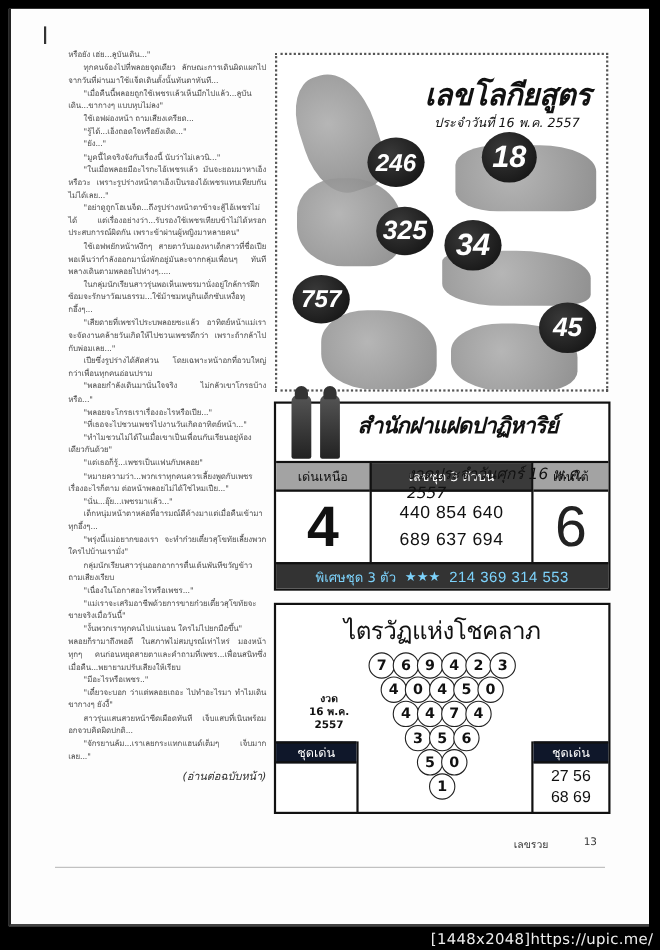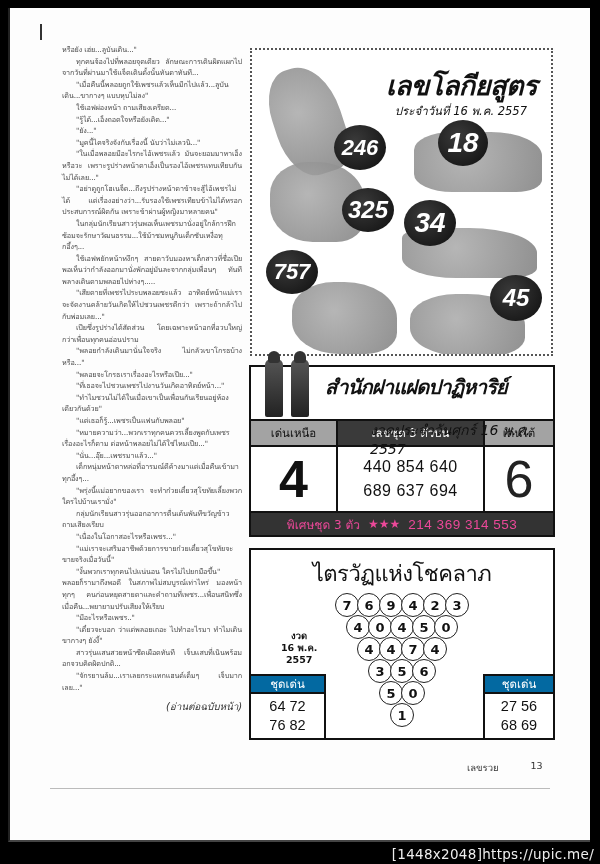--- a/index.html
+++ b/index.html
@@ -73,21 +73,21 @@
   .head-light { background: #a3a3a3; color: #111; }
   .head-dark { background: #3a3a3a; color: #fff; border-left: 2px solid #111; border-right: 2px solid #111; }
   .sec2-cell-body {
     height: 64px; display: flex; align-items: center; justify-content: center; flex-direction: column;
   }
   .big-digit { font-family: "Liberation Sans", sans-serif; font-size: 52px; font-weight: bold; color: #111; }
   .big-digit.light { font-weight: normal; color: #222; }
   .center-body { border-left: 2px solid #111; border-right: 2px solid #111; }
   .set-line { font-family: "Liberation Sans", sans-serif; font-size: 16px; color: #111; line-height: 24px; letter-spacing: 0.5px; }
   .sec2-footer {
-    height: 24px; background: #333; color: #ec4899; display: flex; align-items: center; justify-content: center;
+    height: 24px; background: #333; color: #7dd3fc; display: flex; align-items: center; justify-content: center;
     border-top: 2px solid #111; font-size: 12px; gap: 8px;
   }
   .sec2-footer .nums { font-family: "Liberation Sans", sans-serif; font-size: 13.5px; letter-spacing: 0.5px; }
 
   
   .sec3 {
     position: absolute; left: 239px; top: 540px; width: 306px; height: 192px;
     border: 2px solid #111; background: #fff;
   }
   .sec3-title {
@@ -102,21 +102,21 @@
     font-family: "DejaVu Sans", sans-serif; font-weight: bold; font-size: 13px; color: #111;
   }
   .draw-date {
     position: absolute; left: 30px; top: 80px; text-align: center; font-size: 9.5px; font-weight: bold;
     line-height: 12px; color: #111;
   }
   .featured-box { position: absolute; top: 124px; width: 75px; height: 66px; }
   .featured-box.left { left: 0; border-right: 2px solid #111; }
   .featured-box.right { right: 0; border-left: 2px solid #111; width: 70px; }
   .featured-head {
-    height: 20px; background: #0369a1; color: #fff; font-size: 11.5px;
+    height: 20px; background: #0f172a; color: #fff; font-size: 11.5px;
     display: flex; align-items: center; justify-content: center; border-top: 2px solid #111; border-bottom: 2px solid #111;
   }
   .featured-body {
     text-align: center; font-family: "Liberation Sans", sans-serif; font-size: 14.5px;
     line-height: 19px; color: #111; padding-top: 3px;
   }
 
   .page-footer {
     position: absolute; left: 457px; top: 752px; font-size: 9.5px; color: #333;
     display: flex; gap: 32px;
@@ -137,22 +137,22 @@
   <div class="left-col" id="story-col">
       <p class="">หรือยัง เฮ่ย...ลูบันเดิน..."</p>
       <p class="indent">ทุกคนจ้องไปที่พลอยจุดเดียว ลักษณะการเดินผิดแผกไปจากวันที่ผ่านมาใช้แจ็ดเดินตั้งนั้นทันตาทันที...</p>
       <p class="indent">"เมื่อคืนนี้พลอยถูกใช้เพชรแล้วเห็นมีกไปแล้ว...ลูบันเดิน...ขากางๆ แบบหุบไม่ลง"</p>
       <p class="indent">ใช้เอฟผ่องหน้า ถามเสียงเครียด...</p>
       <p class="indent">"รู้ได้...เอ็งถอดใจหรือยังเดิด..."</p>
       <p class="indent">"ยัง..."</p>
       <p class="indent">"มูคนี้ไคจริงจังกับเรื่องนี้ นับว่าไม่เลวนิ..."</p>
       <p class="indent">"ในเมื่อพลอยมีอะไรกะไอ้เพชรแล้ว มันจะยอมมาหาเอ็งหรือวะ เพราะรูปร่างหน้าตาเอ็งเป็นรองไอ้เพชรแทบเทียบกันไม่ได้เลย..."</p>
       <p class="indent">"อย่าดูถูกโฮเนจ็ด...ถึงรูปร่างหน้าตาข้าจะสู้ไอ้เพชรไม่ได้ แต่เรื่องอย่างว่า...รับรองใช้เพชรเทียบข้าไม่ได้หรอก ประสบการณ์ผิดกัน เพราะข้าผ่านผู้หญิงมาหลายคน"</p>
+      <p class="indent">ใช้เอฟพยักหน้าหงึกๆ สายตาวับมองหาเด็กสาวที่ชื่อเปีย พอเห็นว่ากำลังออกมานั่งพักอยู่มันละจากกลุ่มเพื่อนๆ ทันที พลางเดินตามพลอยไปห่างๆ.....</p>
       <p class="indent">ในกลุ่มนักเรียนสาวรุ่นพอเห็นเพชรมานั่งอยู่ใกล้การฝึกซ้อมจะรักษาวัฒนธรรม...ใช้ม้าชมหนูกินเด็กซับเหงื่อทุกอึ้งๆ...</p>
-      <p class="indent">ใช้เอฟพยักหน้าหงึกๆ สายตาวับมองหาเด็กสาวที่ชื่อเปีย พอเห็นว่ากำลังออกมานั่งพักอยู่มันละจากกลุ่มเพื่อนๆ ทันที พลางเดินตามพลอยไปห่างๆ.....</p>
       <p class="indent">"เสียดายที่เพชรไประบพลอยซะแล้ว อาทิตย์หน้าแม่เราจะจัดงานคล้ายวันเกิดให้ไปชวนเพชรดีกว่า เพราะถ้ากล้าไปกับพ่อมเลย..."</p>
       <p class="indent">เปียซึ่งรูปร่างได้สัดส่วน โดยเฉพาะหน้าอกที่อวบใหญ่กว่าเพื่อนทุกคนอ่อนปราม</p>
       <p class="indent">"พลอยกำลังเดินมานั่นใจจริง ไม่กลัวเขาโกรธบ้างหรือ..."</p>
       <p class="indent">"พลอยจะโกรธเราเรื่องอะไรหรือเปีย..."</p>
       <p class="indent">"ที่เธอจะไปชวนเพชรไปงานวันเกิดอาทิตย์หน้า..."</p>
       <p class="indent">"ทำไมชวนไม่ได้ในเมื่อเขาเป็นเพื่อนกันเรียนอยู่ห้องเดียวกันด้วย"</p>
       <p class="indent">"แต่เธอก็รู้...เพชรเป็นแฟนกับพลอย"</p>
       <p class="indent">"หมายความว่า...พวกเราทุกคนควรเลี้ยงพูดกับเพชรเรื่องอะไรก็ตาม ต่อหน้าพลอยไม่ได้ใช่ไหมเปีย..."</p>
       <p class="indent">"นั่น...อุ๊ย...เพชรมาแล้ว..."</p>
       <p class="indent">เด็กหนุ่มหน้าตาหล่อที่อารมณ์ดีค้างมาแต่เมื่อคืนเข้ามาทุกอึ้งๆ...</p>
@@ -255,24 +255,20 @@
           <div class="pcircle">1</div>
         </div>
       </div>
     <div class="draw-date">
       <div>งวด</div>
       <div>16 พ.ค.</div>
       <div>2557</div>
     </div>
     <div class="featured-box left">
       <div class="featured-head">ชุดเด่น</div>
-      <div class="featured-body">
-        <div>64 72</div>
-        <div>76 82</div>
-      </div>
     </div>
     <div class="featured-box right">
       <div class="featured-head">ชุดเด่น</div>
       <div class="featured-body">
         <div>27 56</div>
         <div>68 69</div>
       </div>
     </div>
   </div>
 

